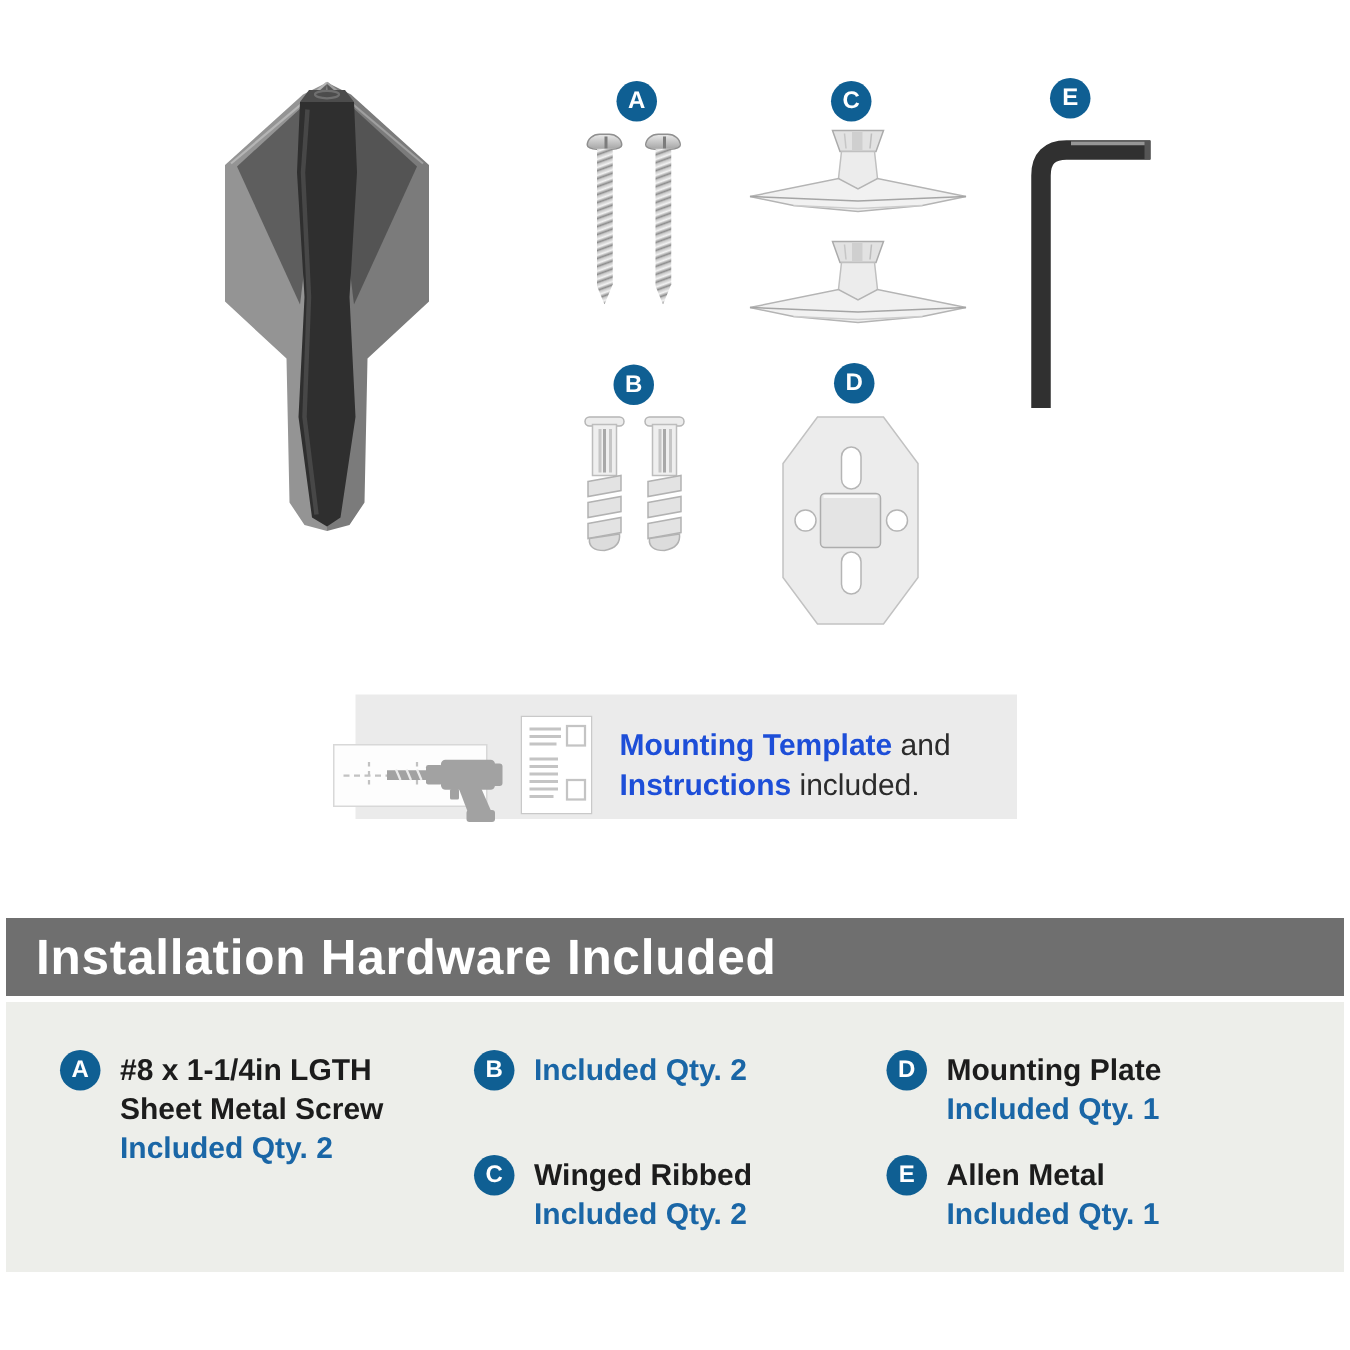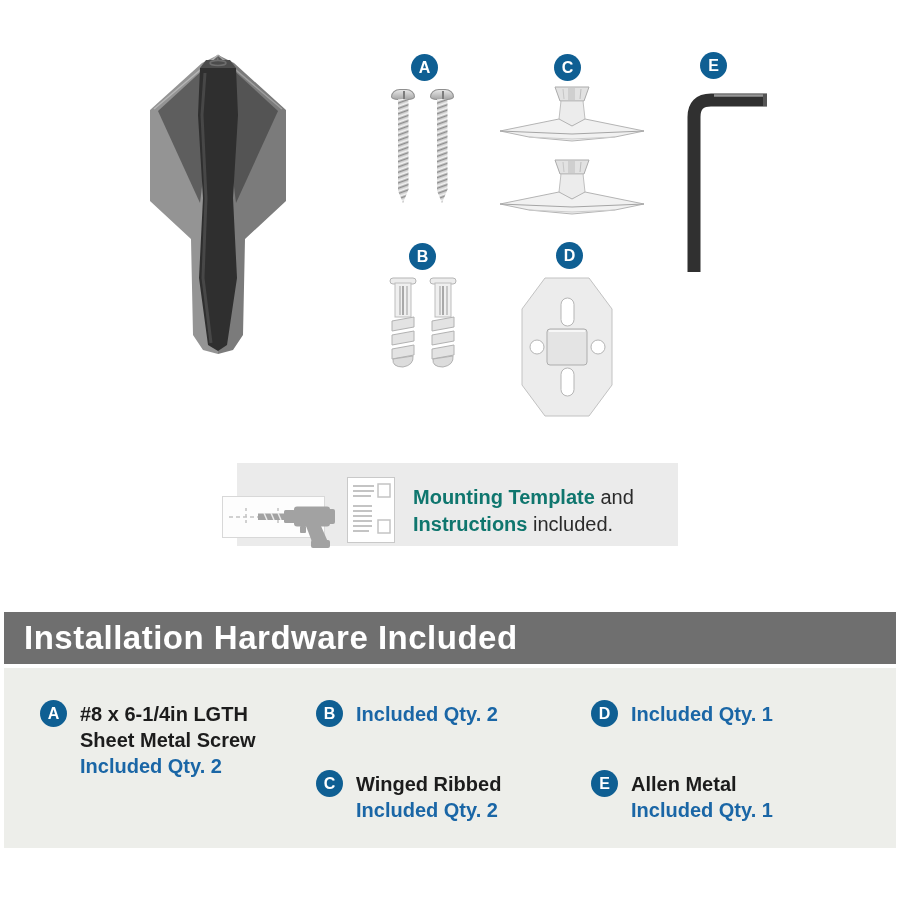--- a/index.html
+++ b/index.html
@@ -26,21 +26,21 @@
   .screw .shaft{width:11px;height:104px;margin:-1px auto 0;
     background:repeating-linear-gradient(160deg,#c9c9c9 0px,#f2f2f2 2px,#8d8d8d 4px,#c9c9c9 5px);
     clip-path:polygon(0 0,100% 0,100% 87%,50% 100%,0 87%);}
 
   
   .ribbed{display:flex;gap:10px;}
 
   
   .banner{background:var(--banner_gray);}
   .banner-text{font-size:20px;line-height:27px;color:#2b2b2b;}
-  .banner-text b{color:#0f766e;margin-top:36px;}
+  .banner-text b{color:#1d4ed8;margin-top:36px;}
 
   
   .hdrbar{background:var(--header_gray);display:flex;align-items:center;}
   .hdrbar .t{color:var(--header_text);font-size:33px;font-weight:bold;letter-spacing:.5px;padding-left:20px;}
 
   
   .panel{background:var(--panel_gray);}
   .item{position:absolute;display:flex;gap:13px;align-items:flex-start;}
   .item .txt{font-size:20px;line-height:26px;font-weight:bold;color:var(--body_text);padding-top:1px;}
   .item .qty{color:var(--qty_blue);}
@@ -198,21 +198,21 @@
     <div class="t">Installation Hardware Included</div>
   </div>
 
   <div class="panel abs" style="left:4px;top:668px;width:892px;height:180px">
 
     <div class="item" style="left:36px;top:32px">
       <div class="badge">
           <span>A</span>
         </div>
       <div class="txt">
-        <div>#8 x 6-1/4in LGTH</div>
+        <div>#8 x 1-1/4in LGTH</div>
         <div>Sheet Metal Screw</div>
         <div class="qty">Included Qty. 2</div>
       </div>
     </div>
 
     <div class="item" style="left:312px;top:32px">
       <div class="badge">
           <span>B</span>
         </div>
       <div class="txt">
@@ -228,20 +228,21 @@
         <div>Winged Ribbed</div>
         <div class="qty">Included Qty. 2</div>
       </div>
     </div>
 
     <div class="item" style="left:587px;top:32px">
       <div class="badge">
           <span>D</span>
         </div>
       <div class="txt">
+        <div>Mounting Plate</div>
         <div class="qty">Included Qty. 1</div>
       </div>
     </div>
 
     <div class="item" style="left:587px;top:102px">
       <div class="badge">
           <span>E</span>
         </div>
       <div class="txt">
         <div>Allen Metal</div>

